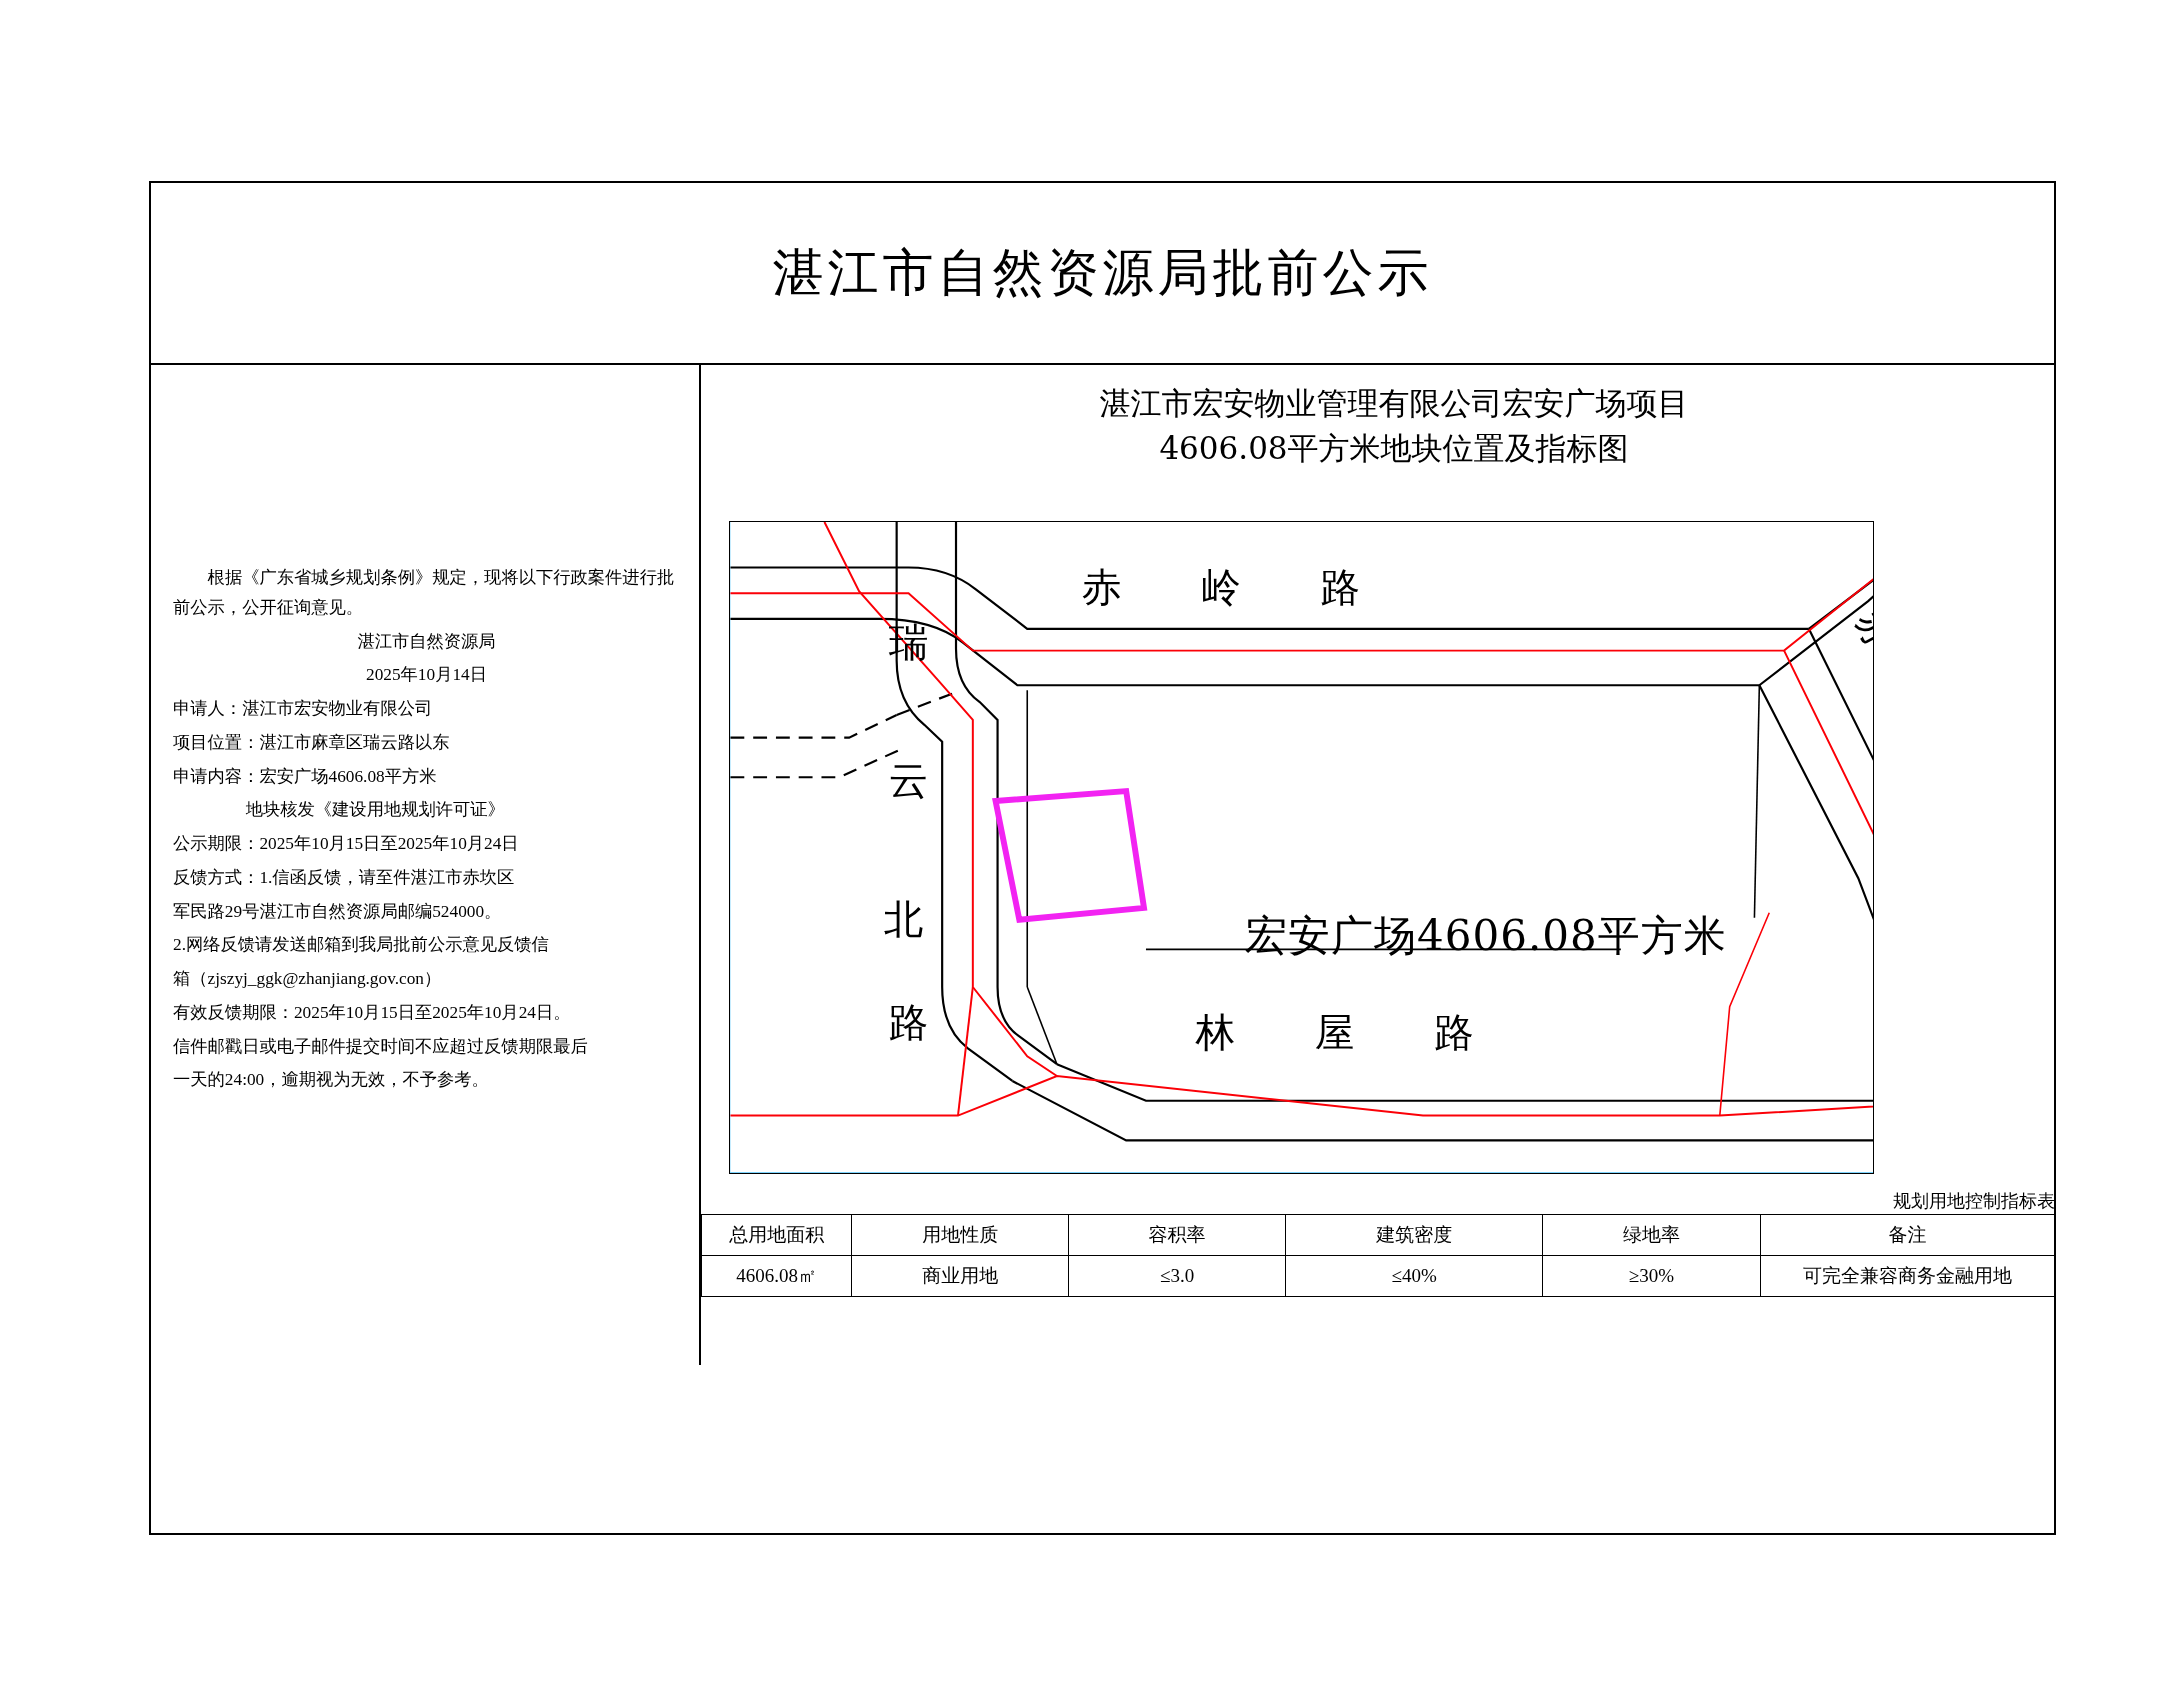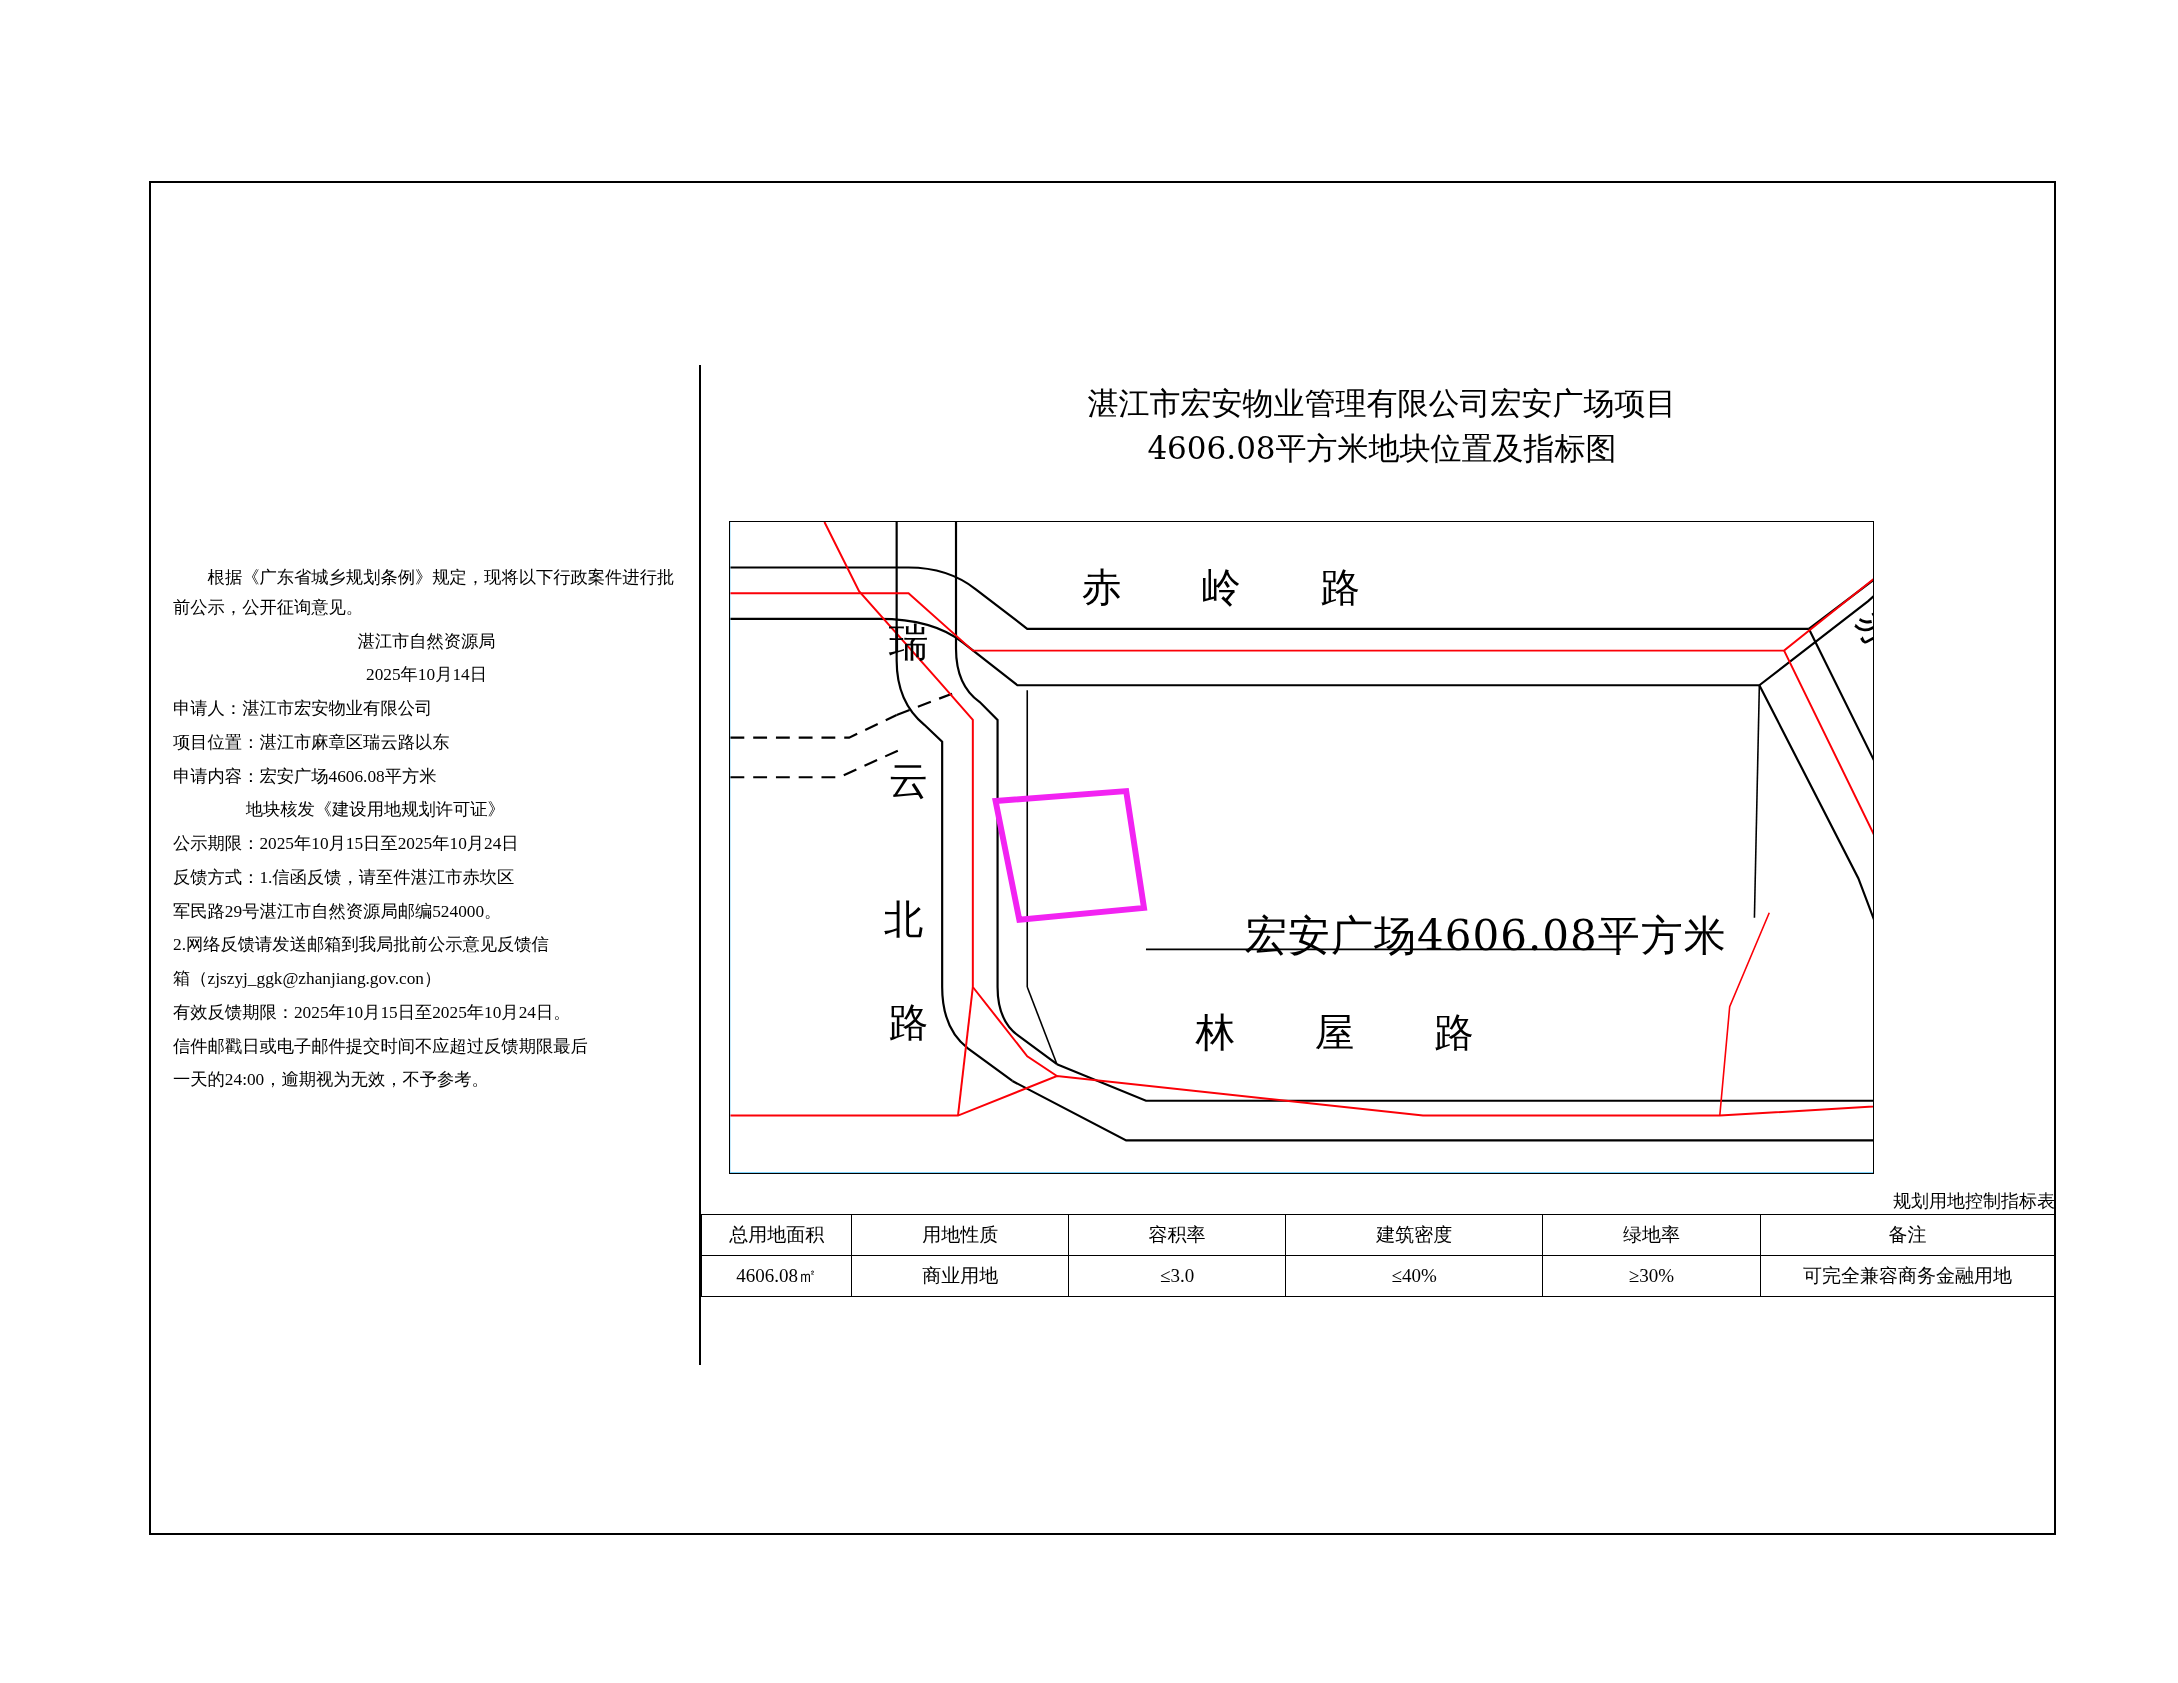--- a/index.html
+++ b/index.html
@@ -75,21 +75,21 @@
   #right-col {
     position: absolute;
     left: 550px;
     top: 182px;
     width: 1354px;
     height: 1168px;
     box-sizing: border-box;
   }
   #map-title {
     position: absolute;
-    left: 4px;
+    left: 16px;
     top: 16px;
     width: 100%;
     text-align: center;
     font-size: 31px;
     line-height: 1.45;
     font-family: "DejaVu Serif", "Liberation Serif", serif;
   }
   #map-box {
     position: absolute;
     left: 28px;
@@ -143,20 +143,23 @@
   .col2 { width: 216px; }
   .col3 { width: 257px; margin-top: 24px; }
   .col4 { width: 216px; }
   .col5 { width: 297px; }
 </style>
 </head>
 <body>
 
 <div id="doc-frame">
 
+  <div id="title-band">
+    <div id="doc-title">湛江市自然资源局批前公示</div>
+  </div>
 
   <div id="left-col">
     <div class="notice-body">
       <p class="indent2">根据《广东省城乡规划条例》规定，现将以下行政案件进行批前公示，公开征询意见。</p>
       <p class="center gap-top-m">湛江市自然资源局</p>
       <p class="center">2025年10月14日</p>
 
       <p class="gap-top-m"><span>申请人：</span><span>湛江市宏安物业有限公司</span></p>
       <p><span>项目位置：</span><span>湛江市麻章区瑞云路以东</span></p>
       <p><span>申请内容：</span><span>宏安广场4606.08平方米</span></p>

